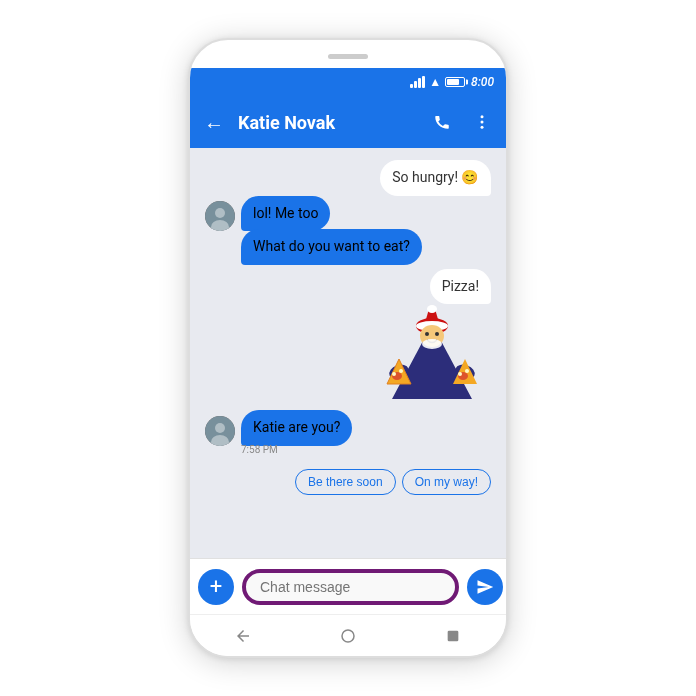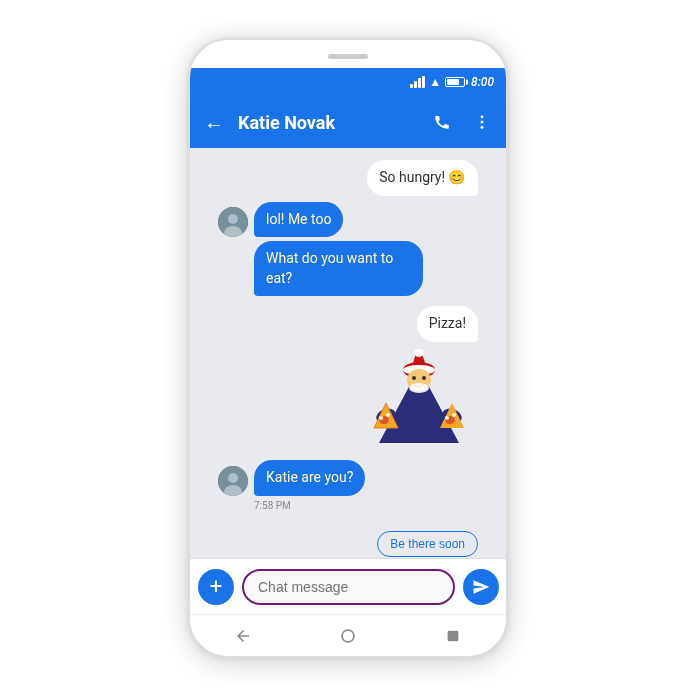--- a/index.html
+++ b/index.html
@@ -143,24 +143,23 @@
       justify-content: center;
       cursor: pointer;
       border-radius: 50%;
     }
 
     
     .chat-area {
       flex: 1;
       background: #e8eaf0;
       overflow-y: auto;
-      padding: 12px 28px;
+      padding: 12px 15px;
       display: flex;
       flex-direction: column;
-      gap: 6px;
     }
 
     
     .msg-row {
       display: flex;
       align-items: flex-end;
       gap: 6px;
     }
     .msg-row.sent {
       justify-content: flex-end;
@@ -193,21 +192,21 @@
       line-height: 1.4;
       word-break: break-word;
     }
     .bubble.sent {
       background: #fff;
       color: #333;
       border-bottom-right-radius: 4px;
     }
     .bubble.received {
       background: #1a73e8;
-      color: #fef9c3;
+      color: #000000;
       border-bottom-left-radius: 4px;
     }
 
     
     .sticker-row {
       display: flex;
       justify-content: flex-end;
       padding-right: 4px;
     }
     .sticker {
@@ -264,21 +263,21 @@
       align-items: center;
       justify-content: center;
       font-size: 22px;
       cursor: pointer;
       flex-shrink: 0;
       line-height: 1;
     }
     .chat-input {
       flex: 1;
       height: 36px;
-      border: 2px solid #701a75;
+      border: 4px solid #701a75;
       border-radius: 20px;
       padding: 0 14px;
       font-size: 14px;
       color: #aaa;
       background: #f9f9f9;
       outline: none;
     }
     .send-btn {
       width: 36px;
       height: 36px;
@@ -451,20 +450,21 @@
       </div>
       <div class="bubble received">
         <span>Katie are you?</span>
       </div>
     </div>
 
     <div class="timestamp">7:58 PM</div>
 
     <div class="quick-reply-row">
       <button class="quick-reply-btn">Be there soon</button>
+      <button class="quick-reply-btn">On my way!</button>
     </div>
 
   </div>
 
   <div class="input-bar">
     <div class="add-btn">+</div>
     <input class="chat-input" type="text" placeholder="Chat message" style="">
     <div class="send-btn">
       <svg class="send-icon" viewBox="0 0 24 24" fill="white">
         <path d="M2.01 21L23 12 2.01 3 2 10l15 2-15 2z"></path>

